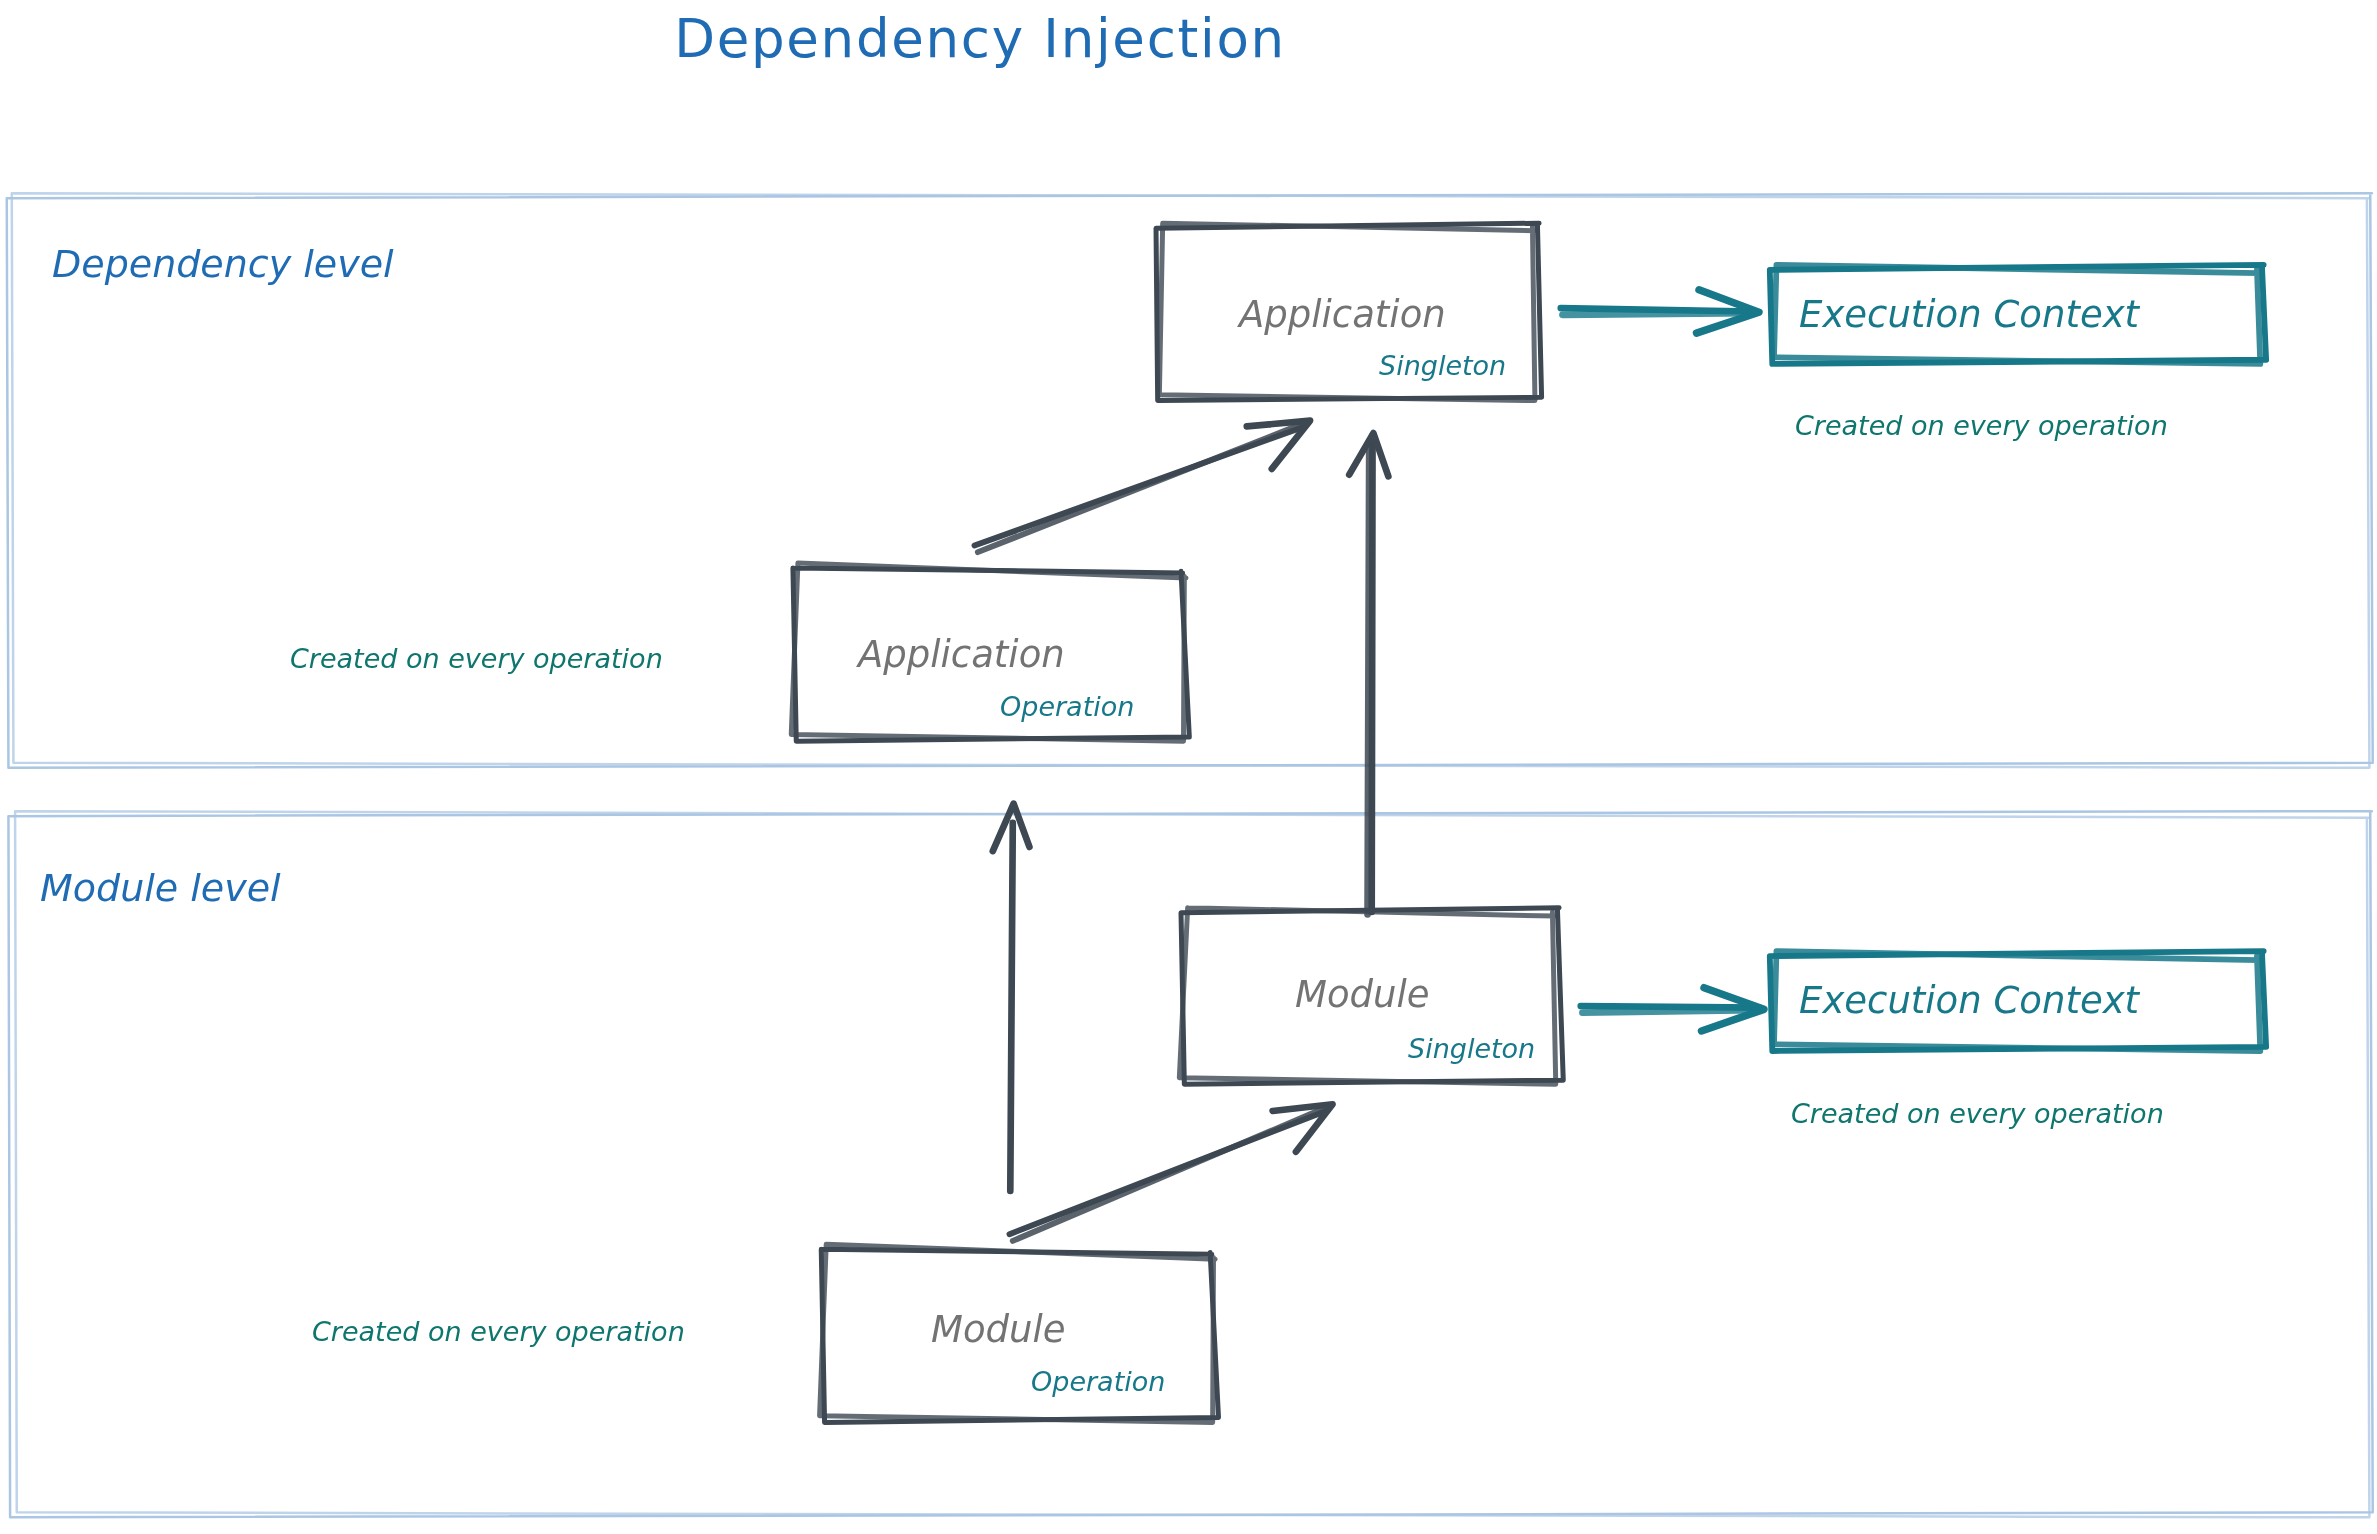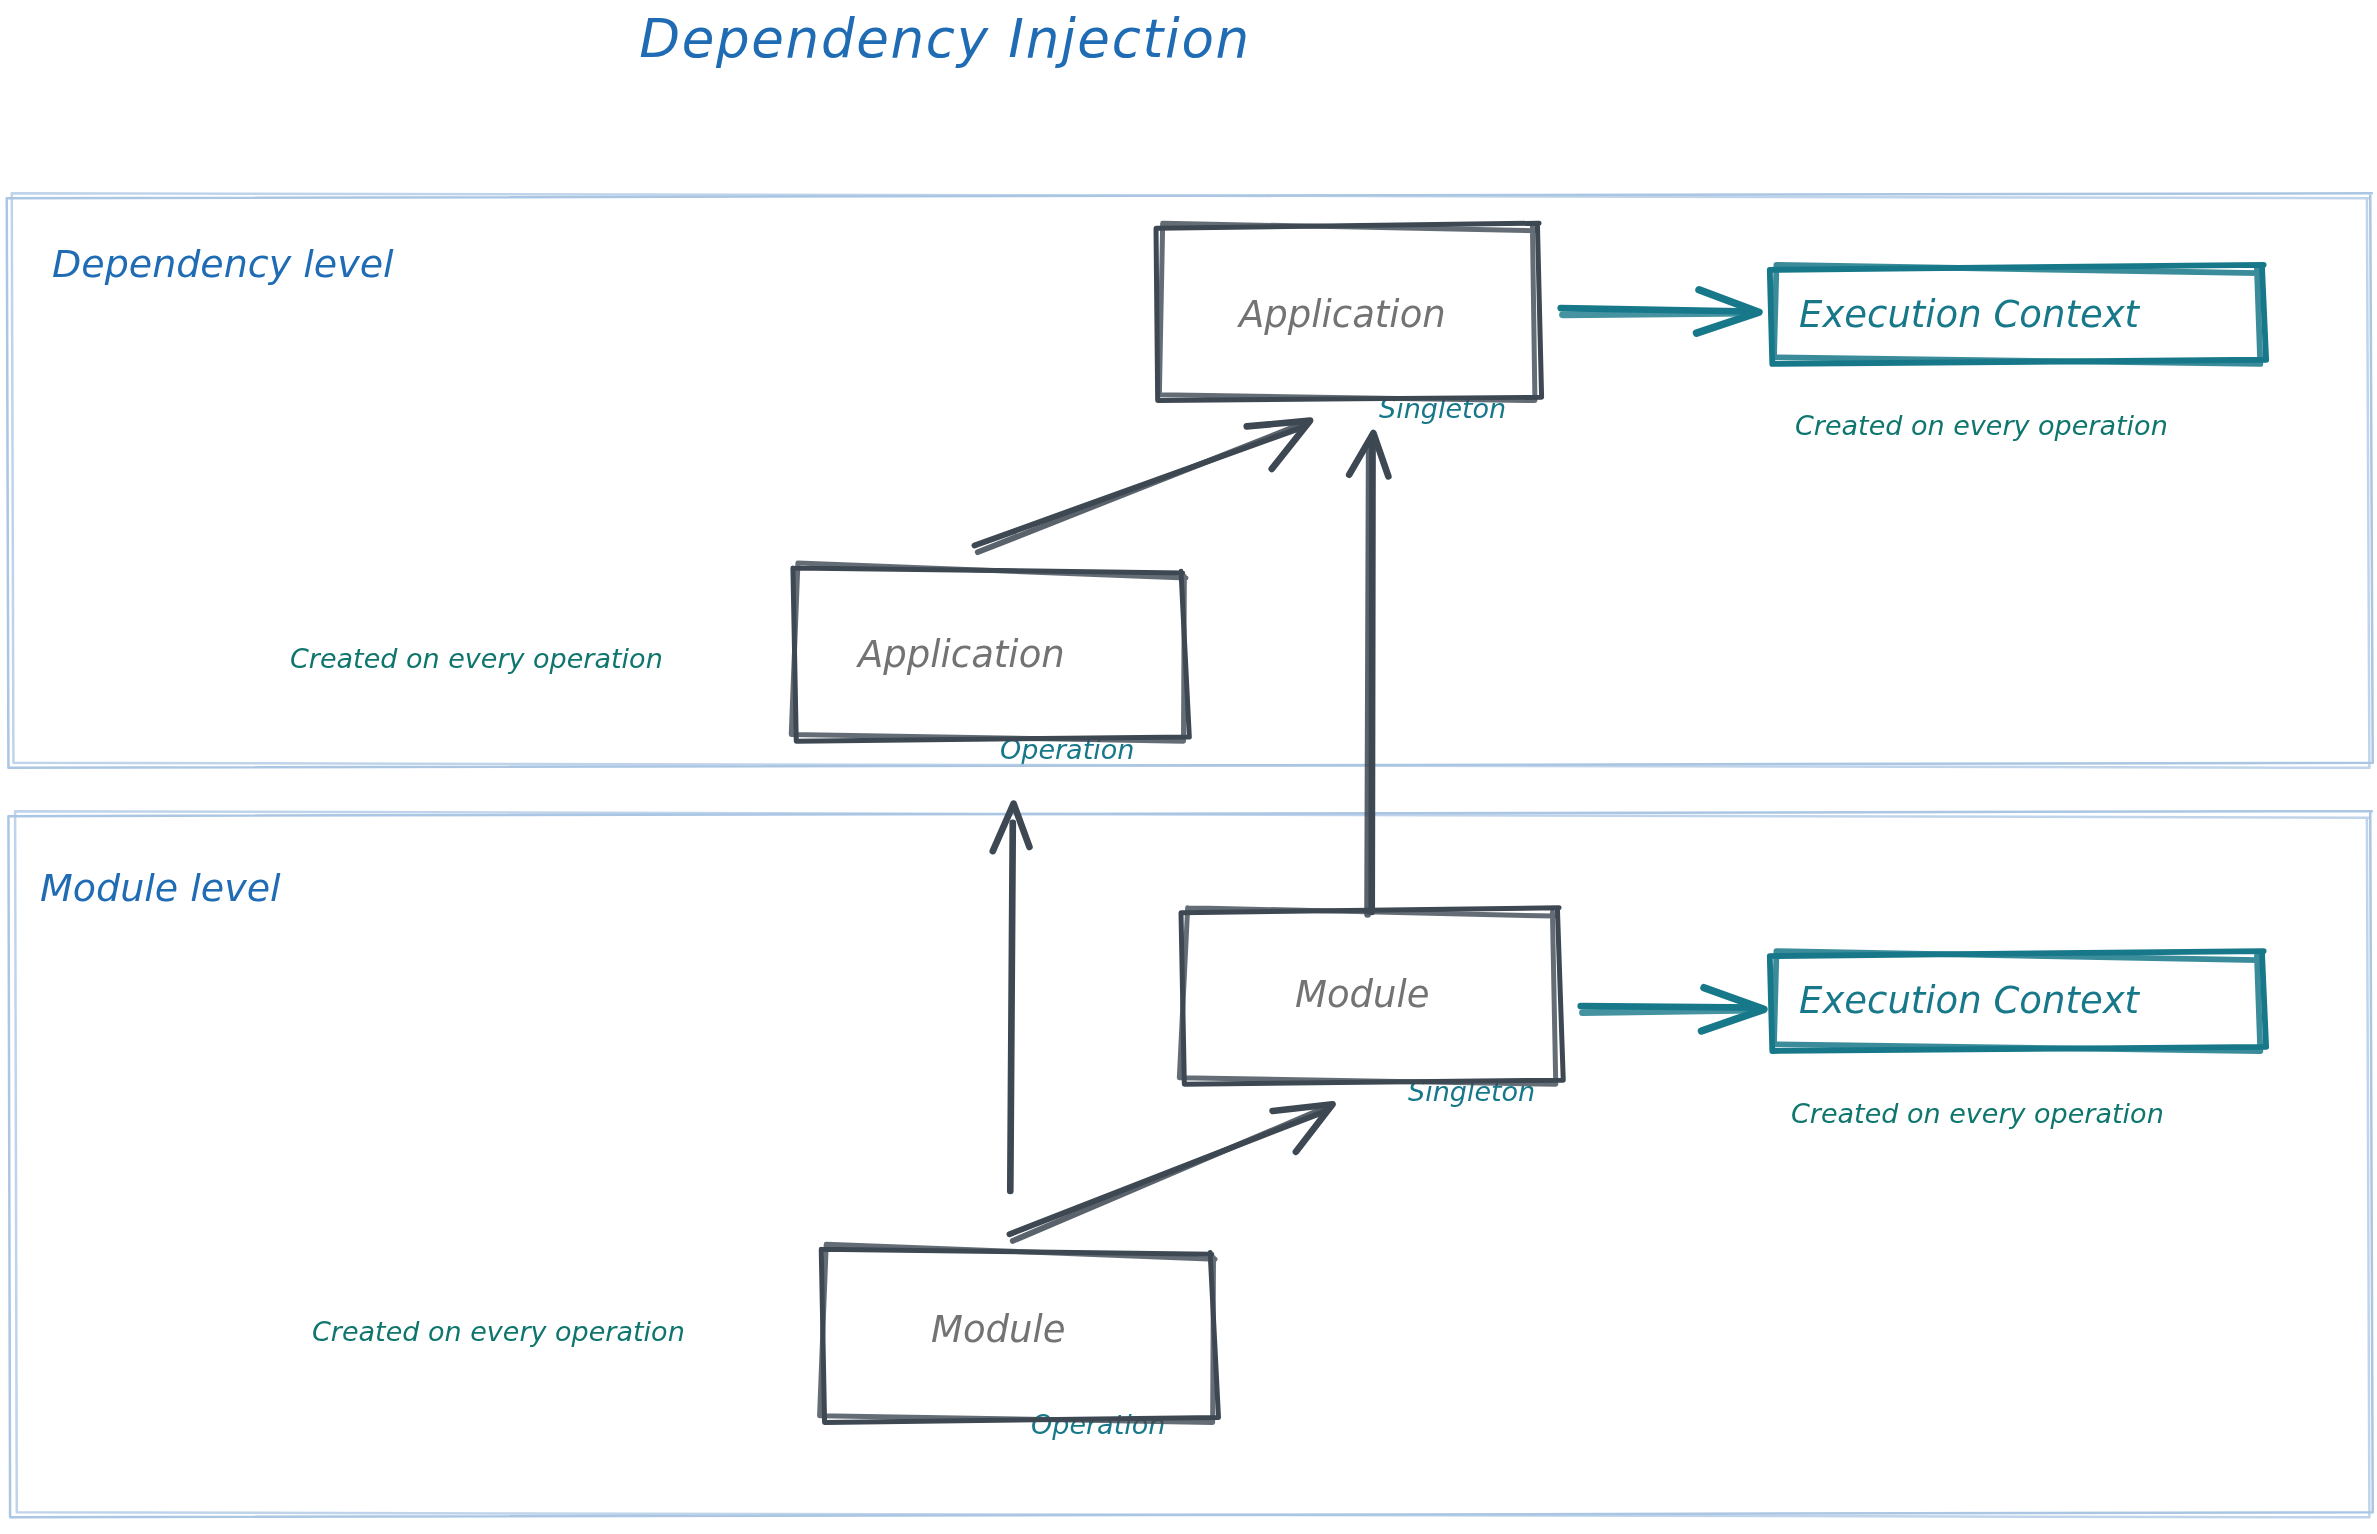--- a/index.html
+++ b/index.html
@@ -31,22 +31,22 @@
   }
 
   
   #title {
     top: 8.3px;
     left: 0;
     width: 1890px;
     text-align: center;
     font-size: 53px;
     color: #1f6cb4;
-    font-style: italic;
     letter-spacing: 1.7px;
+    padding-left: 35px;
   }
   #subtitle {
     top: 102px;
     left: 0;
     width: 2377px;
     text-align: center;
     font-size: 28px;
     color: #3d4852;
     font-style: italic;
   }
@@ -63,21 +63,20 @@
   
   .node-main {
     font-size: 37px;
     color: #737373;
     font-style: italic;
   }
   .node-sub {
     font-size: 27px;
     color: #17788a;
     font-style: italic;
-    margin-top: 43px;
   }
   .node-ec {
     font-size: 37px;
     color: #17788a;
     font-style: italic;
     text-align: right;
   }
   .note {
     font-size: 27px;
     color: #0f766e;

